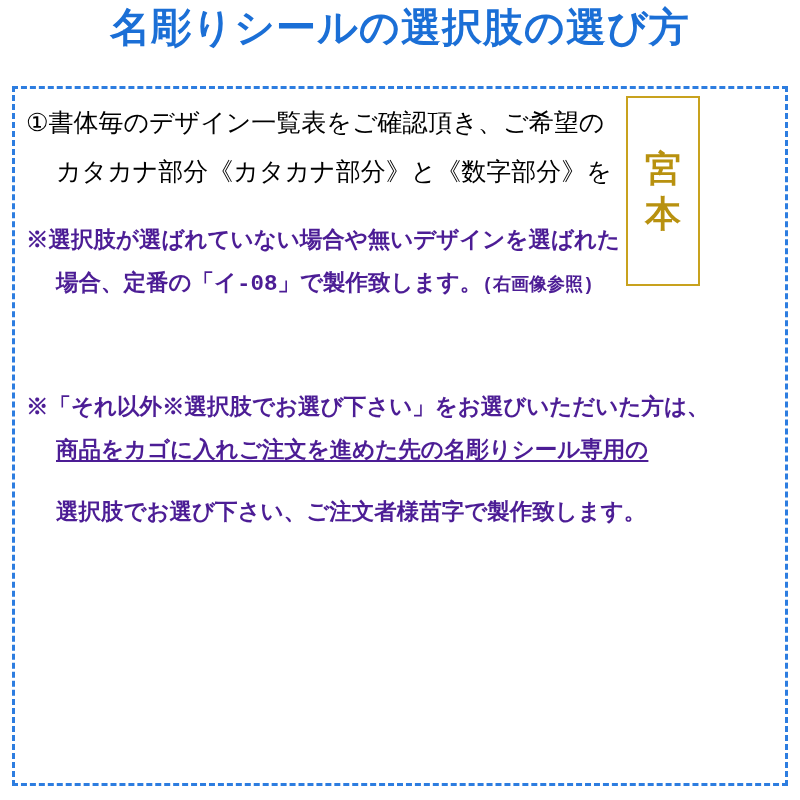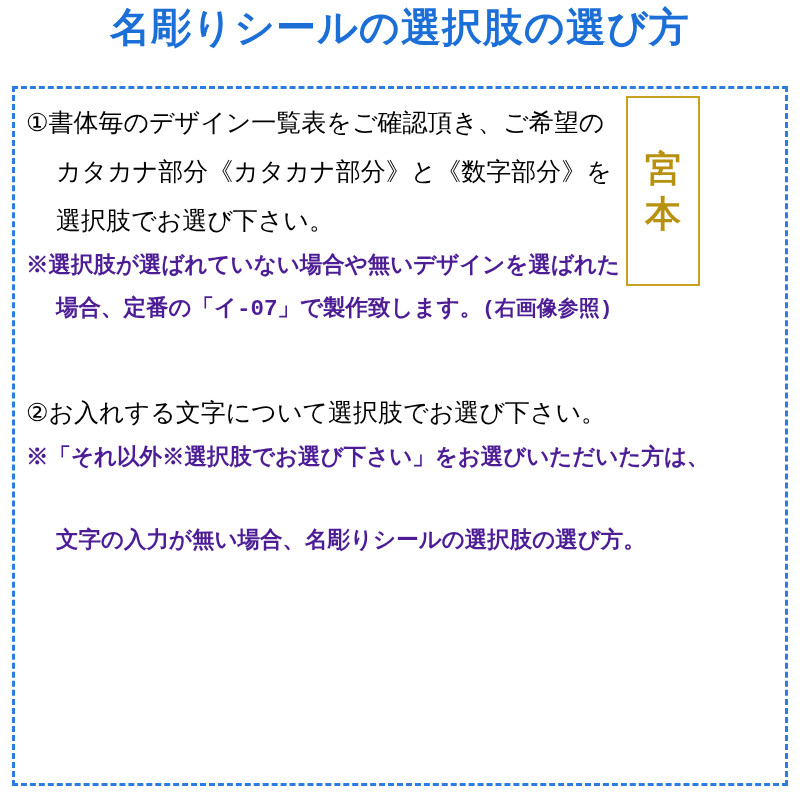--- a/index.html
+++ b/index.html
@@ -75,21 +75,21 @@
 
   .red {
     color: #4c1d95;
     font-weight: bold;
     font-size: 22.5px;
     white-space: nowrap;
     line-height: 1.0;
     font-family: Liberation Mono, monospace;
   }
   .red-sm {
-    font-size: 21px;
+    font-size: 18px;
     font-weight: bold;
   }
   .red.ind { padding-left: 30px; }
   .underline {
     text-decoration: underline;
     text-decoration-thickness: 2px;
     text-underline-offset: 3px;
   }
 
   .gap-a { height: 24px; }
@@ -132,39 +132,38 @@
 
   <div class="dashed-box"></div>
 
   <div class="content">
 
     <div class="blk">
       <div class="line l1">①書体毎のデザイン一覧表をご確認頂き、ご希望の</div>
       <div class="gap-a"></div>
       <div class="line indent1">カタカナ部分《カタカナ部分》と《数字部分》を</div>
       <div class="gap-a"></div>
-      <div class="line indent1">選択肢でお選び下さい。</div>
 
       <div class="gap-b"></div>
       <div class="red">※選択肢が選ばれていない場合や無いデザインを選ばれた</div>
       <div class="gap-e"></div>
-      <div class="red ind"><span>場合、定番の「イ-07」で製作致します。</span><span class="red-sm">(右画像参照)</span></div>
+      <div class="red ind"><span>場合、定番の「イ-08」で製作致します。</span><span class="red-sm">(右画像参照)</span></div>
     </div>
 
     <div class="gap-c"></div>
     <div class="gap-c"></div>
 
     <div class="blk">
-      <div class="line">②お入れする文字について選択肢でお選び下さい。</div>
       <div class="gap-d"></div>
       <div class="red">※「それ以外※選択肢でお選び下さい」をお選びいただいた方は、</div>
       <div class="gap-e"></div>
+      <div class="red ind underline">商品をカゴに入れご注文を進めた先の名彫りシール専用の</div>
       <div class="gap-e"></div>
       <div class="gap-e"></div>
-      <div class="red ind">文字の入力が無い場合、名彫りシールの選択肢の選び方。</div>
+      <div class="red ind">選択肢でお選び下さい、ご注文者様苗字で製作致します。</div>
       <div class="gap-e"></div>
     </div>
 
   </div>
 
   <div class="stamp">
     <div class="stamp-ch">宮</div>
     <div class="stamp-ch">本</div>
   </div>
 

